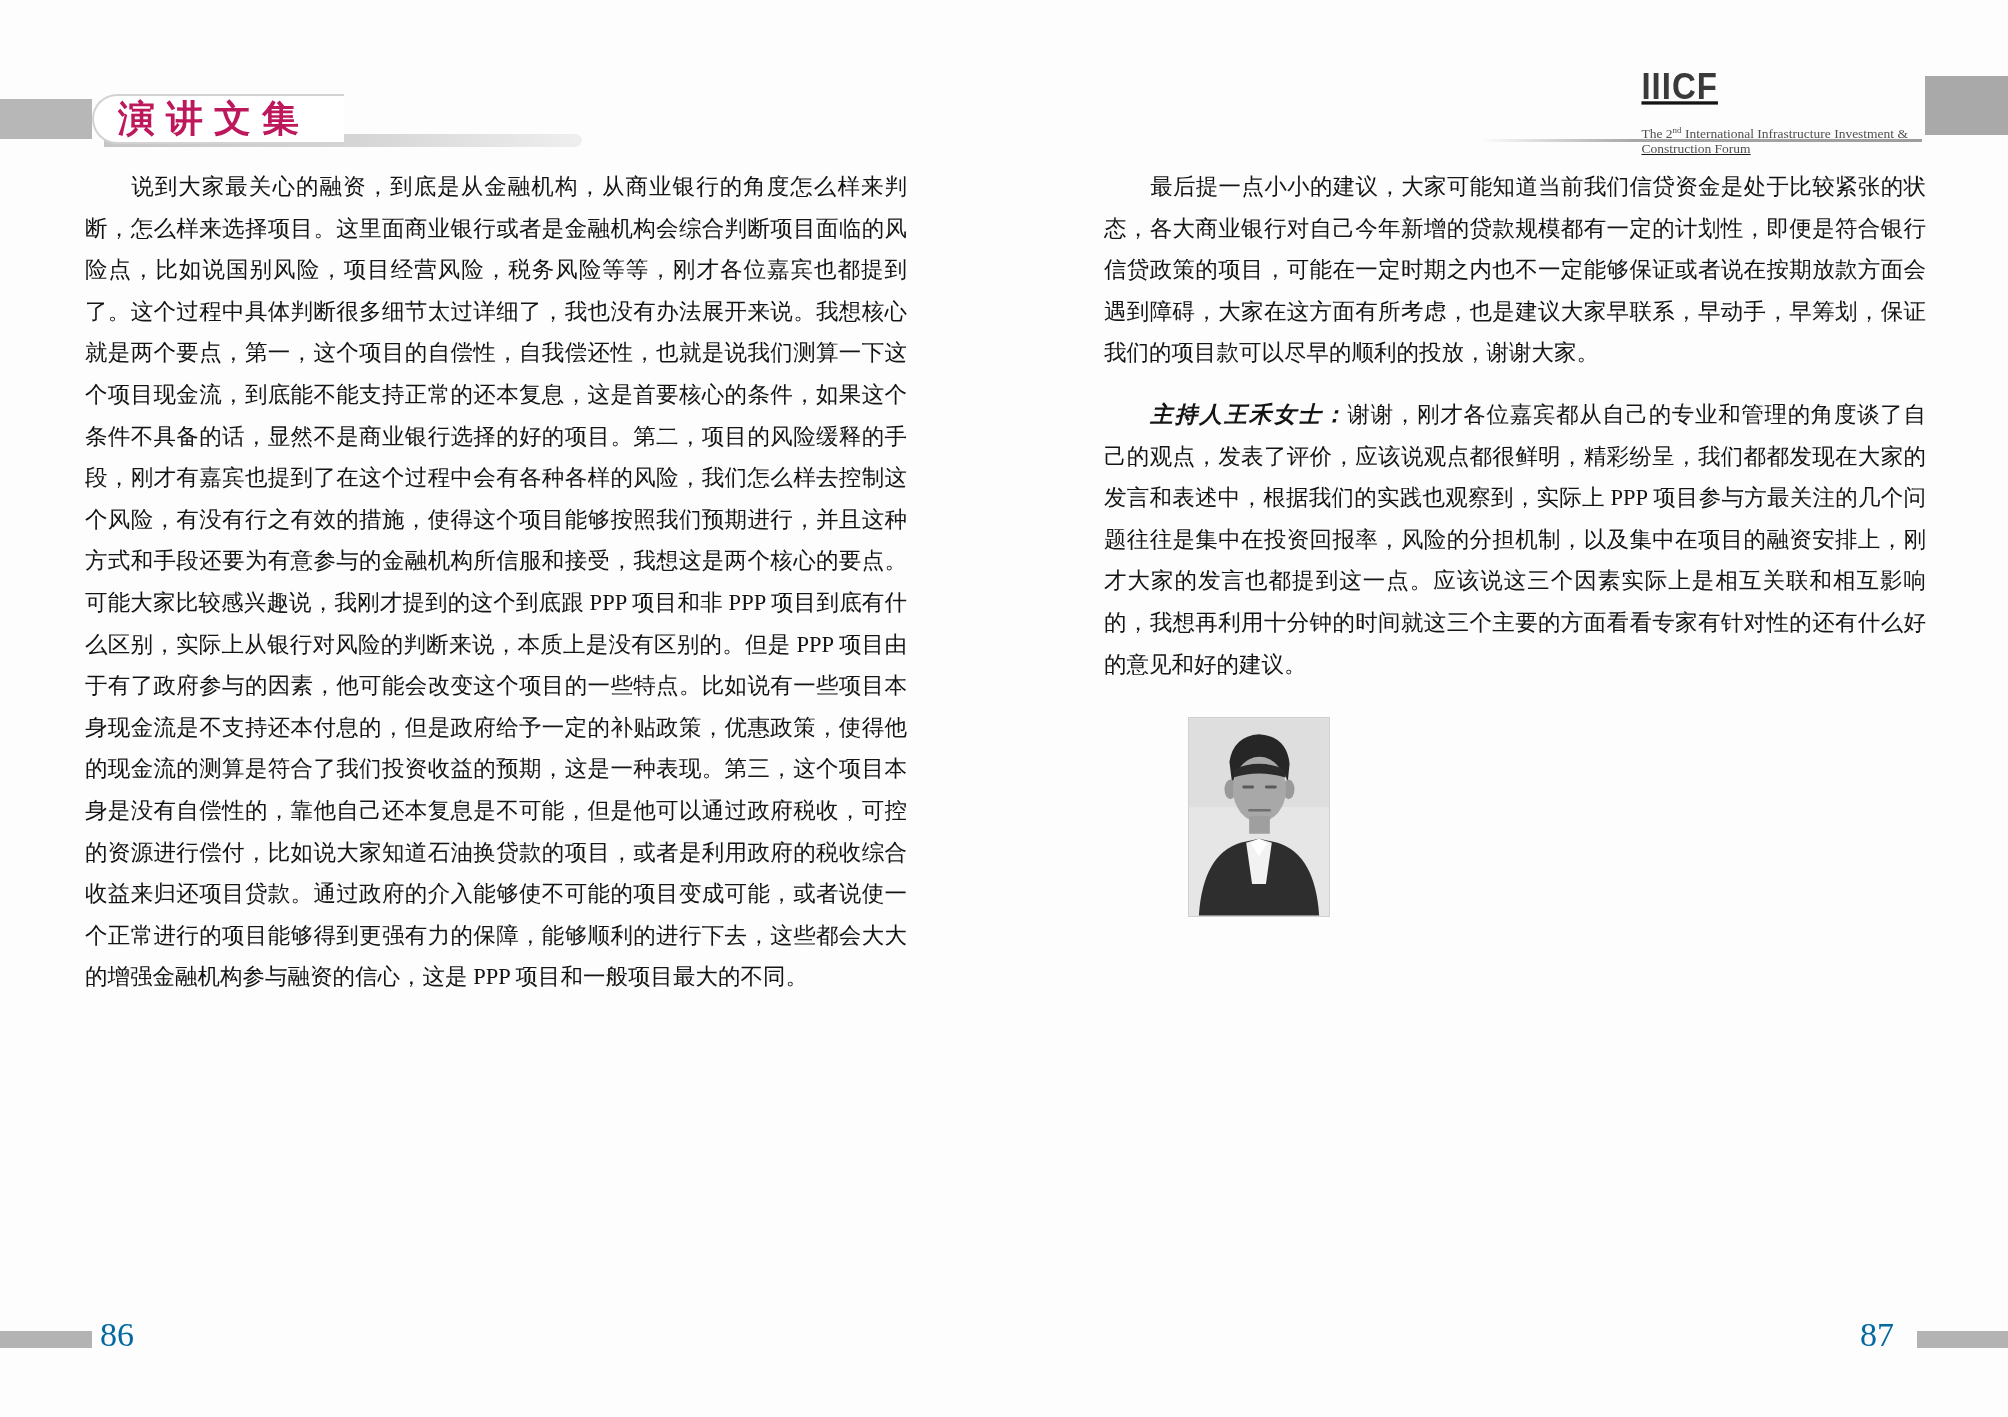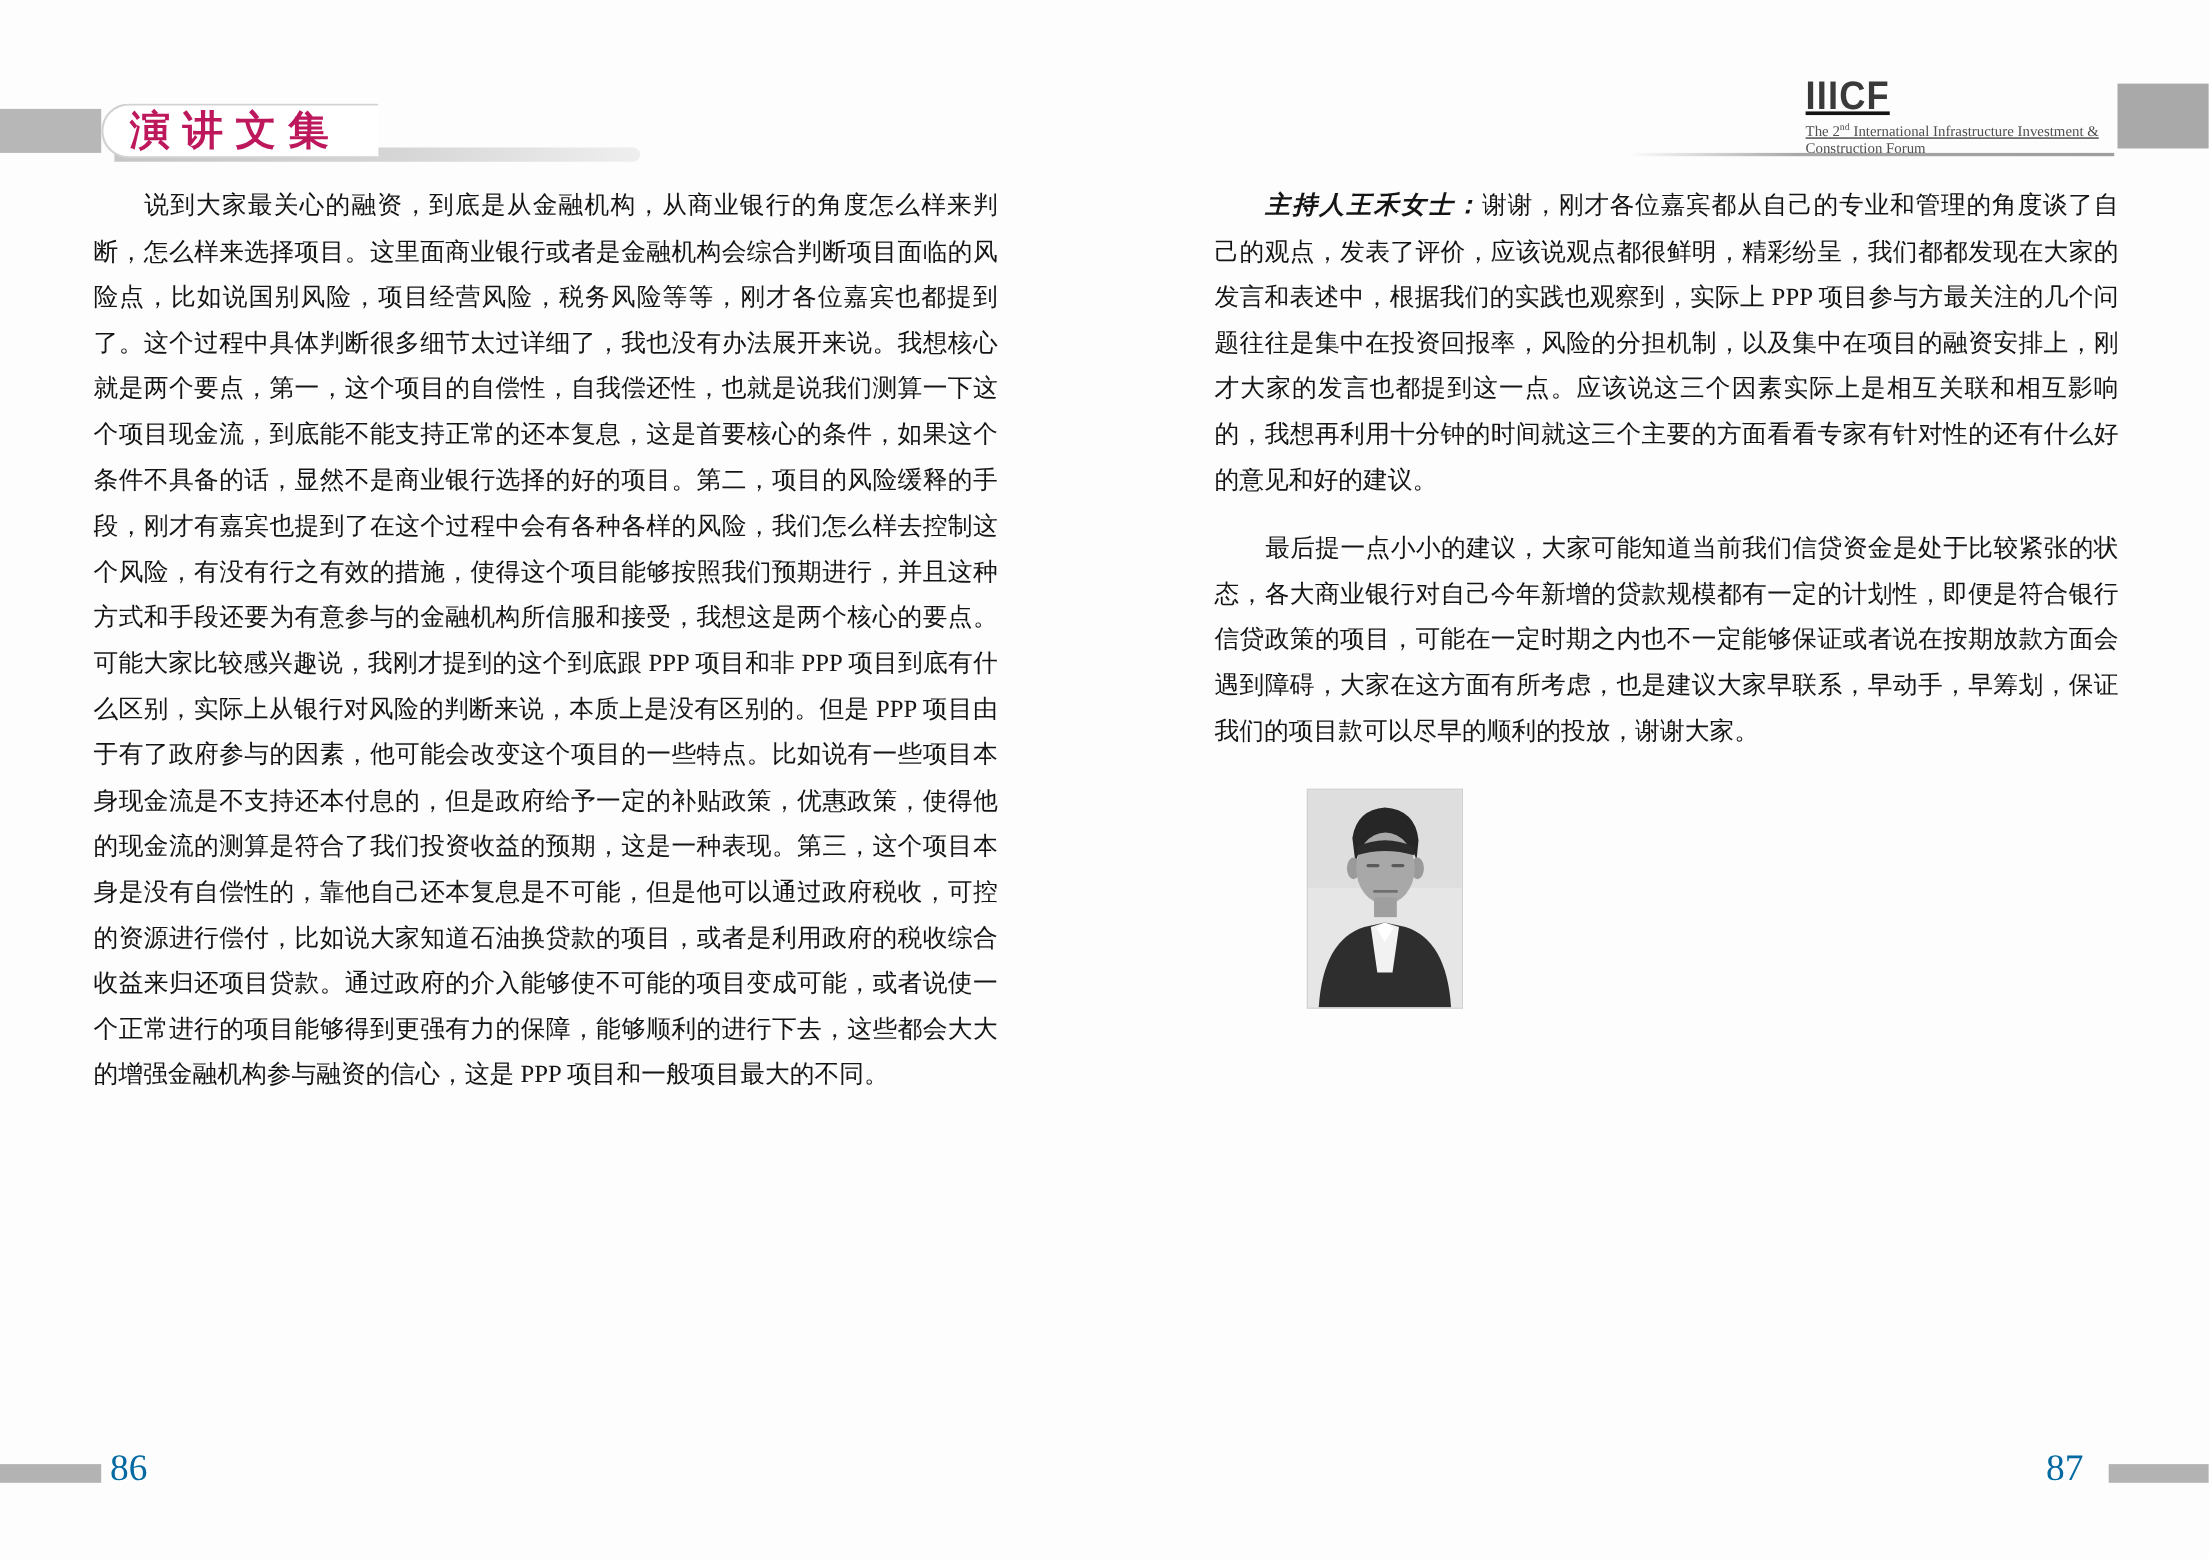--- a/index.html
+++ b/index.html
@@ -25,21 +25,21 @@
     font-family:"Liberation Sans","DejaVu Sans",sans-serif;
     font-size:37px;font-weight:bold;letter-spacing:11px;color:#be185d;white-space:nowrap;
   }
   
   .hdr-right{position:absolute;right:100px;top:70px;text-align:left;text-decoration:underline;}
   .logo{
     font-family:"Liberation Sans","DejaVu Sans",sans-serif;
     font-size:33px;font-weight:800;letter-spacing:1px;color:#3a3a3a;line-height:34px;
     transform:scaleY(1.1);
   }
-  .forum-sub{font-size:13.5px;color:#4f4f4f;line-height:15px;margin-top:4px;}
+  .forum-sub{font-size:13.5px;color:#4f4f4f;line-height:15px;margin-top:18px;}
   .forum-sub sup{font-size:9px;}
   .hdr-right-block{position:absolute;left:1925px;top:76px;width:83px;height:59px;background:#a9a9a9;}
   .hdr-rule{
     position:absolute;left:1480px;top:139px;width:442px;height:2.5px;
     background:linear-gradient(to right,rgba(160,160,160,0),#a7a7a7 35%,#9e9e9e 100%);
   }
   
   .page{
     position:absolute;top:166px;width:822px;
     font-size:22.5px;line-height:41.6px;text-align:justify;
@@ -84,23 +84,23 @@
   </div>
 </div>
 <div class="hdr-right-block"></div>
 <div class="hdr-rule"></div>
 
 <main class="page page-left">
   <p class="para">说到大家最关心的融资，到底是从金融机构，从商业银行的角度怎么样来判断，怎么样来选择项目。这里面商业银行或者是金融机构会综合判断项目面临的风险点，比如说国别风险，项目经营风险，税务风险等等，刚才各位嘉宾也都提到了。这个过程中具体判断很多细节太过详细了，我也没有办法展开来说。我想核心就是两个要点，第一，这个项目的自偿性，自我偿还性，也就是说我们测算一下这个项目现金流，到底能不能支持正常的还本复息，这是首要核心的条件，如果这个条件不具备的话，显然不是商业银行选择的好的项目。第二，项目的风险缓释的手段，刚才有嘉宾也提到了在这个过程中会有各种各样的风险，我们怎么样去控制这个风险，有没有行之有效的措施，使得这个项目能够按照我们预期进行，并且这种方式和手段还要为有意参与的金融机构所信服和接受，我想这是两个核心的要点。可能大家比较感兴趣说，我刚才提到的这个到底跟 PPP 项目和非 PPP 项目到底有什么区别，实际上从银行对风险的判断来说，本质上是没有区别的。但是 PPP 项目由于有了政府参与的因素，他可能会改变这个项目的一些特点。比如说有一些项目本身现金流是不支持还本付息的，但是政府给予一定的补贴政策，优惠政策，使得他的现金流的测算是符合了我们投资收益的预期，这是一种表现。第三，这个项目本身是没有自偿性的，靠他自己还本复息是不可能，但是他可以通过政府税收，可控的资源进行偿付，比如说大家知道石油换贷款的项目，或者是利用政府的税收综合收益来归还项目贷款。通过政府的介入能够使不可能的项目变成可能，或者说使一个正常进行的项目能够得到更强有力的保障，能够顺利的进行下去，这些都会大大的增强金融机构参与融资的信心，这是 PPP 项目和一般项目最大的不同。</p>
 </main>
 
 <main class="page page-right">
+  <p class="para">最后提一点小小的建议，大家可能知道当前我们信贷资金是处于比较紧张的状态，各大商业银行对自己今年新增的贷款规模都有一定的计划性，即便是符合银行信贷政策的项目，可能在一定时期之内也不一定能够保证或者说在按期放款方面会遇到障碍，大家在这方面有所考虑，也是建议大家早联系，早动手，早筹划，保证我们的项目款可以尽早的顺利的投放，谢谢大家。</p>
+
   <p class="para"><span class="speaker">主持人王禾女士：</span><span>谢谢，刚才各位嘉宾都从自己的专业和管理的角度谈了自己的观点，发表了评价，应该说观点都很鲜明，精彩纷呈，我们都都发现在大家的发言和表述中，根据我们的实践也观察到，实际上 PPP 项目参与方最关注的几个问题往往是集中在投资回报率，风险的分担机制，以及集中在项目的融资安排上，刚才大家的发言也都提到这一点。应该说这三个因素实际上是相互关联和相互影响的，我想再利用十分钟的时间就这三个主要的方面看看专家有针对性的还有什么好的意见和好的建议。</span></p>
-
-  <p class="para">最后提一点小小的建议，大家可能知道当前我们信贷资金是处于比较紧张的状态，各大商业银行对自己今年新增的贷款规模都有一定的计划性，即便是符合银行信贷政策的项目，可能在一定时期之内也不一定能够保证或者说在按期放款方面会遇到障碍，大家在这方面有所考虑，也是建议大家早联系，早动手，早筹划，保证我们的项目款可以尽早的顺利的投放，谢谢大家。</p>
 
   <div class="cui-block">
     <div class="photo" title="portrait-photo-of-speaker">
       <svg viewBox="0 0 142 200" xmlns="http://www.w3.org/2000/svg">
         <rect x="0" y="0" width="142" height="200" fill="#e6e6e6"></rect>
         <rect x="0" y="0" width="142" height="90" fill="#dedede"></rect>
 
         <path d="M41 44 Q45 18 71 16 Q99 18 102 46 L100 66 Q98 46 71 44 Q47 45 44 68 Z" fill="#262626"></path>
 
         <ellipse cx="42" cy="72" rx="6" ry="10" fill="#9a9a9a"></ellipse>

